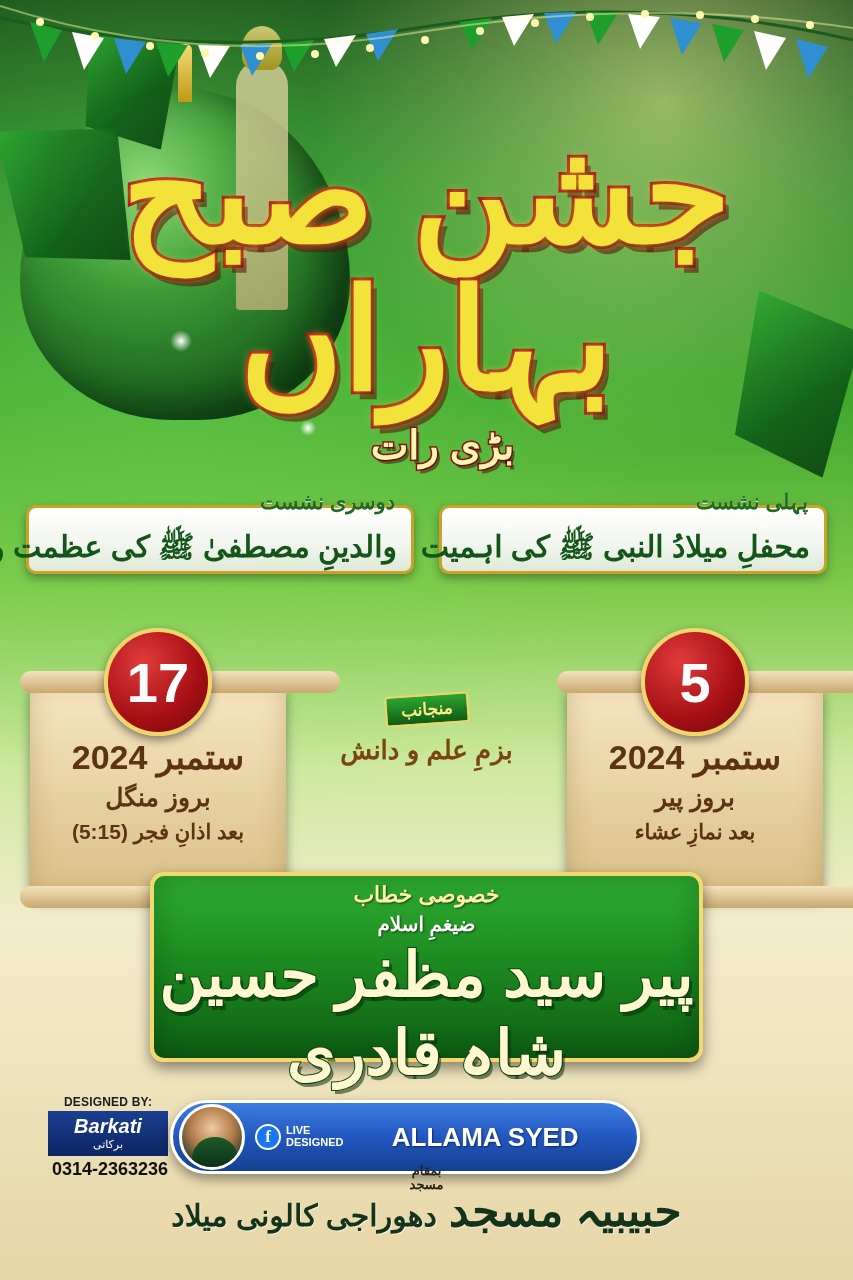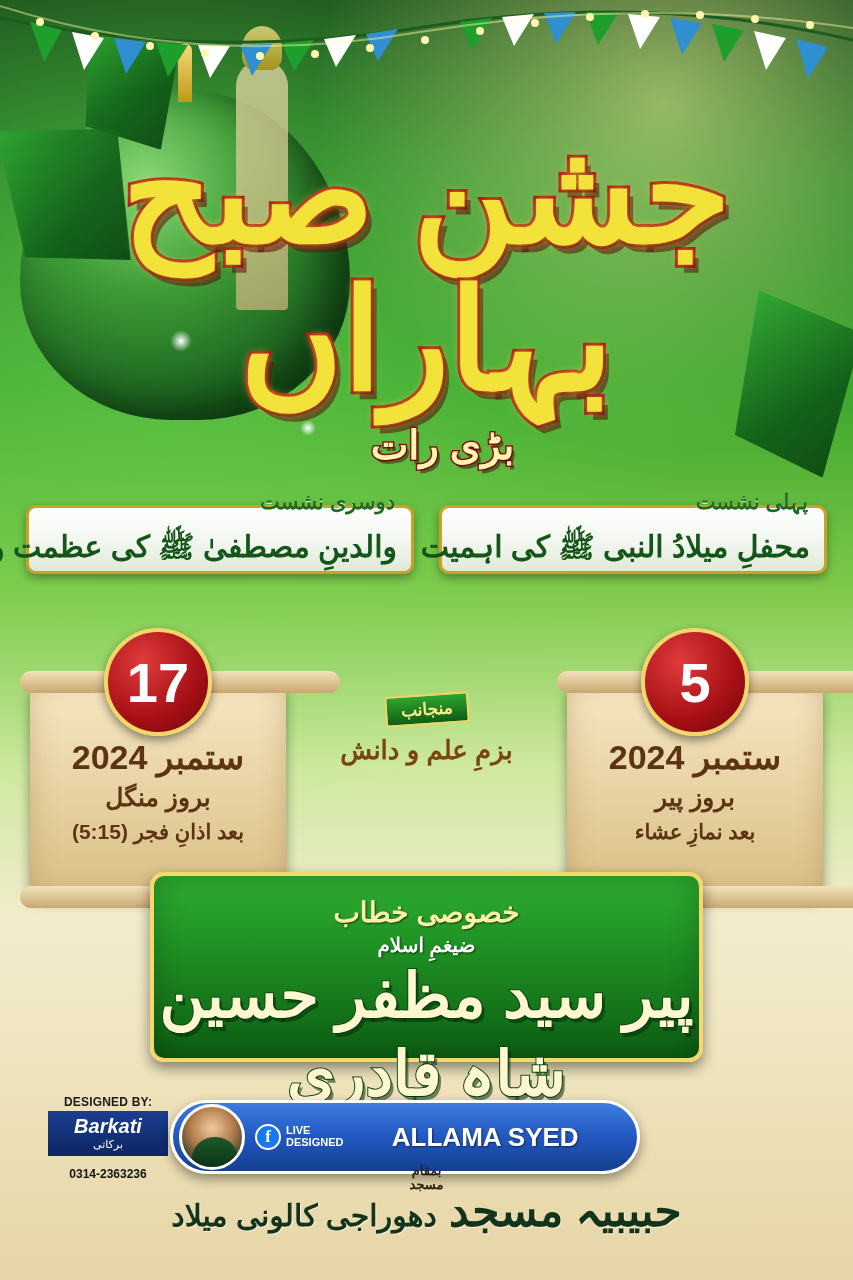--- a/index.html
+++ b/index.html
@@ -241,22 +241,22 @@
     width: 553px; height: 190px;
     background: linear-gradient(180deg,#2fae31 0%,#1d8c21 45%,#0d5e13 100%);
     border: 4px solid #f3d96d;
     border-radius: 14px;
     box-shadow: 0 6px 14px rgba(0,0,0,0.45), inset 0 0 30px rgba(0,0,0,0.25);
     text-align: center;
     direction: rtl;
     z-index: 8;
   }
   .speaker-label {
-    margin-top: 20px;
-    font-size: 28px; font-weight: bold;
+    margin-top: 6px;
+    font-size: 22px; font-weight: bold;
     color: #fff0a8;
     text-shadow: 1px 1px 2px rgba(0,0,0,0.6);
   }
   .speaker-title {
     font-size: 20px; font-weight: bold;
     color: #ffffff;
     margin-top: 4px;
     text-shadow: 1px 1px 2px rgba(0,0,0,0.6);
   }
   .speaker-name {
@@ -283,22 +283,22 @@
   .designer .dbrand {
     margin-top: 2px;
     background: linear-gradient(180deg,#1b3f8f,#0d2563);
     border-radius: 0;
     padding: 4px 0 5px;
     color: #ffffff;
   }
   .designer .dbrand .b1 { font-size: 20px; font-style: italic; font-weight: bold; }
   .designer .dbrand .b2 { font-size: 11px; direction: rtl; }
   .designer .dphone {
-    margin-top: 11px;
-    font-size: 12px; font-weight: bold; color: #111;
+    margin-top: 3px;
+    font-size: 18px; font-weight: bold; color: #111; text-align: right;
   }
 
   
   .livebar {
     position: absolute;
     left: 170px; top: 1100px;
     width: 470px; height: 74px;
     background: linear-gradient(180deg,#3d7de0 0%,#2257c0 50%,#13408f 100%);
     border: 3px solid #ffffff;
     border-radius: 38px;

